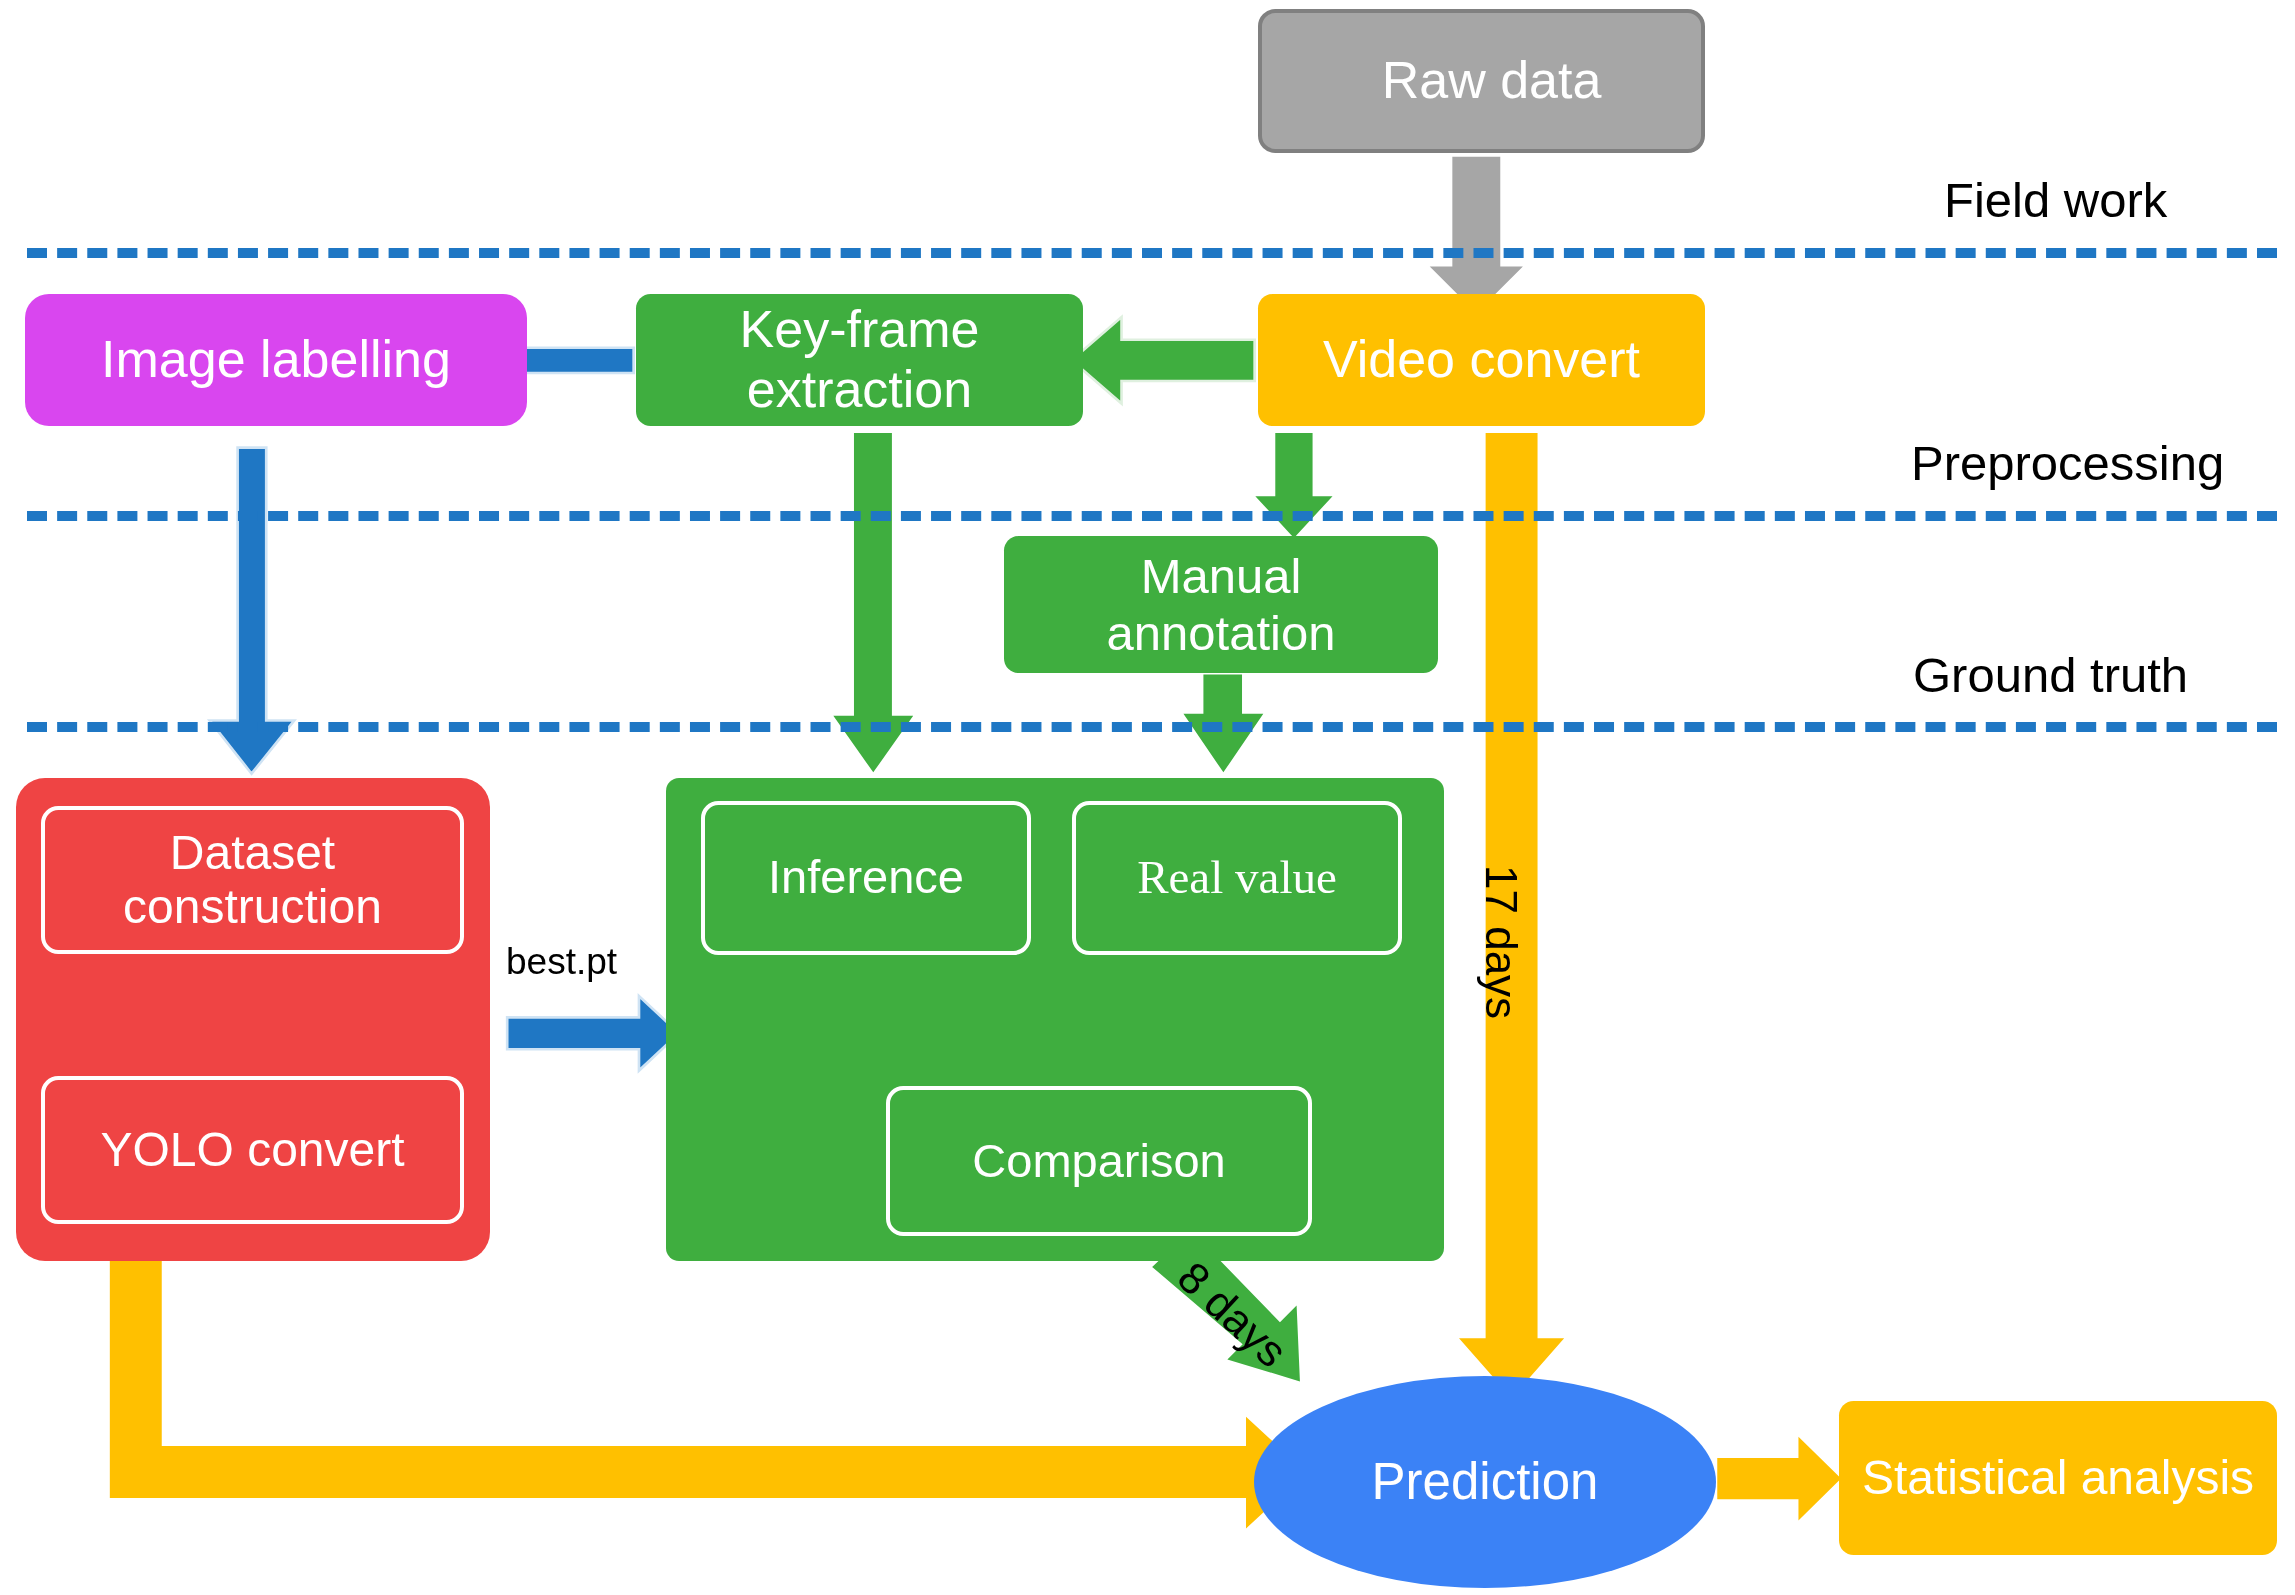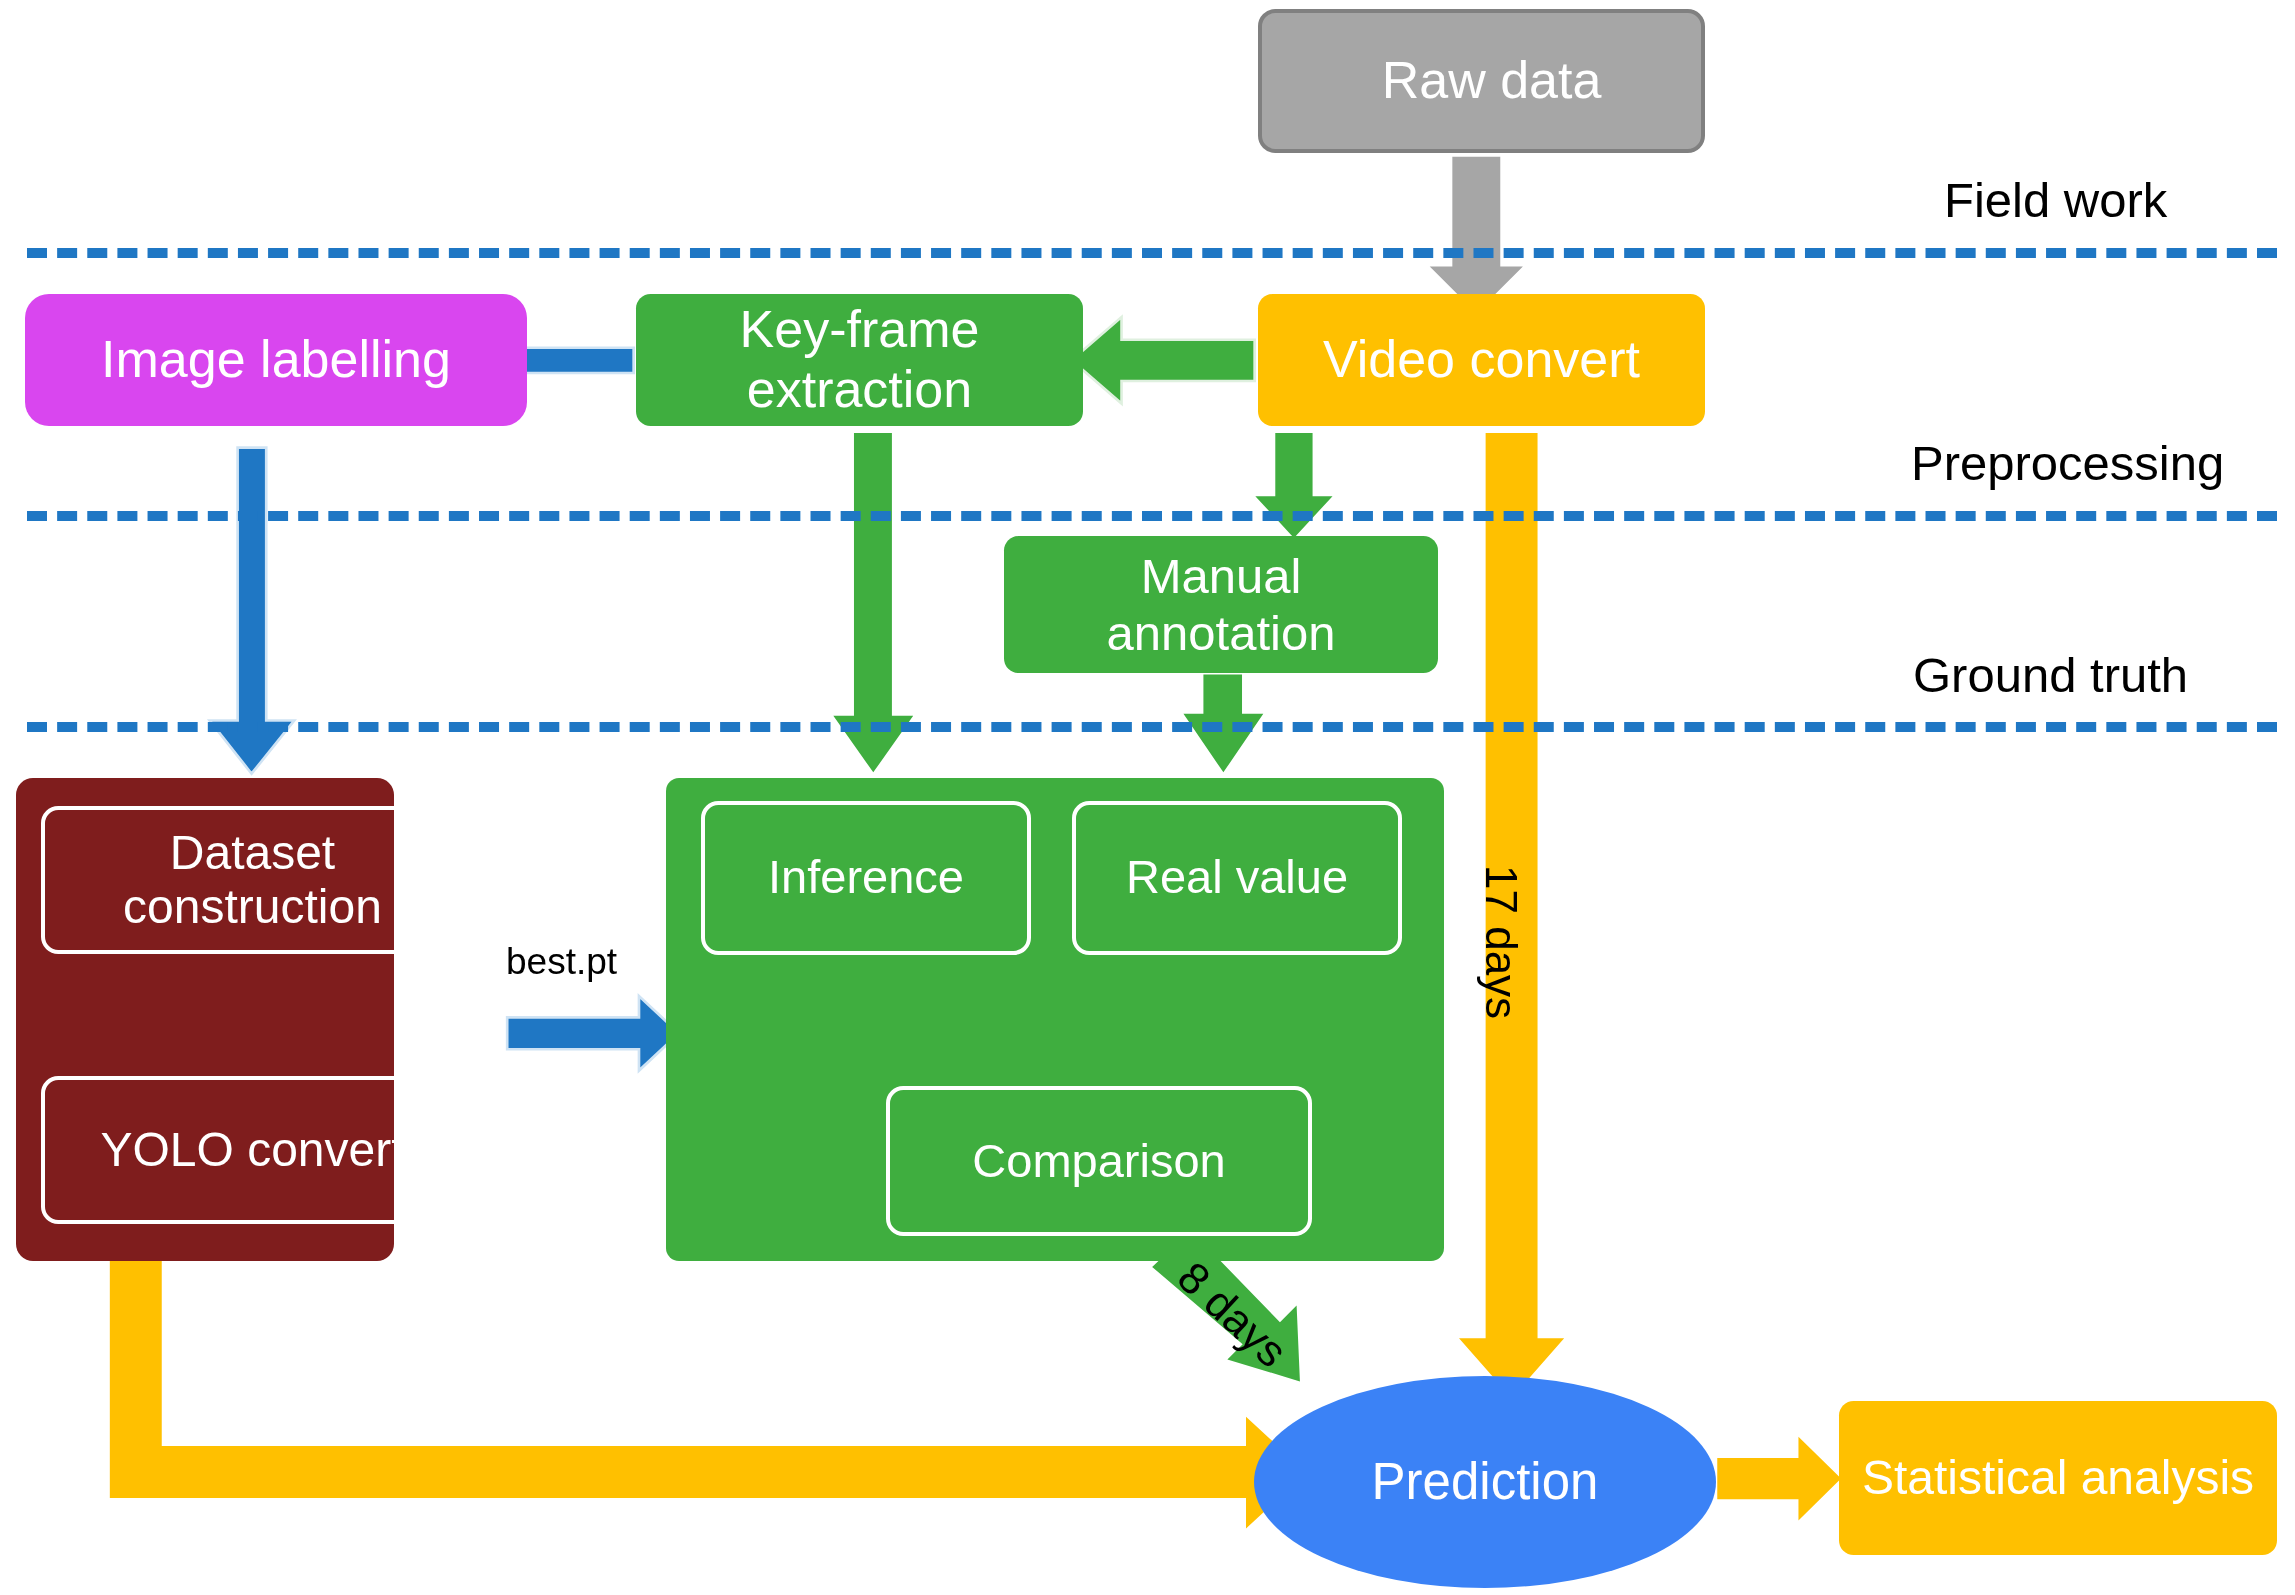--- a/index.html
+++ b/index.html
@@ -59,44 +59,44 @@
   .manual {
     left: 1004px; top: 536px; width: 434px; height: 137px;
     background: #3fae3f;
     border-radius: 14.6px;
     font-size: 49px;
   }
 
   
   .blue-group {
     position: absolute;
-    left: 16px; top: 778px; width: 378px; height: 483px;
-    background: #7f1d1d;
-    border-radius: 17px;
+    left: 16px; top: 778px; width: 474px; height: 483px;
+    background: #ef4444;
+    border-radius: 29px;
   }
   .inner-box {
     position: absolute;
     display: flex; align-items: center; justify-content: center;
     text-align: center; color: #fff; white-space: pre-line;
     border: 4.7px solid #ffffff;
     border-radius: 17.3px;
     line-height: 1.12;
   }
   .inner-dataset { left: 25px; top: 28px; width: 423px; height: 148px; font-size: 48px; }
   .inner-yolo    { left: 25px; top: 298px; width: 423px; height: 148px; font-size: 48px; }
 
   
   .green-group {
     position: absolute;
     left: 666px; top: 778px; width: 778px; height: 483px;
     background: #3fae3f;
     border-radius: 13px;
   }
   .inner-inference { left: 35px;  top: 22.6px;  width: 330px; height: 154px; font-size: 47px; }
-  .inner-real      { left: 406px; top: 22.6px;  width: 330px; height: 154px; font-size: 47px; }
+  .inner-real      { left: 406px; top: 22.6px;  width: 330px; height: 154px; font-size: 47px; font-family: Liberation Serif, serif; }
   .inner-compare   { left: 220px; top: 308px; width: 426px; height: 150px; font-size: 47px; }
 
   
   .prediction {
     left: 1254px; top: 1376px; width: 462px; height: 212px;
     background: #3b82f6;
     border-radius: 50%;
     font-size: 51px;
   }
 

